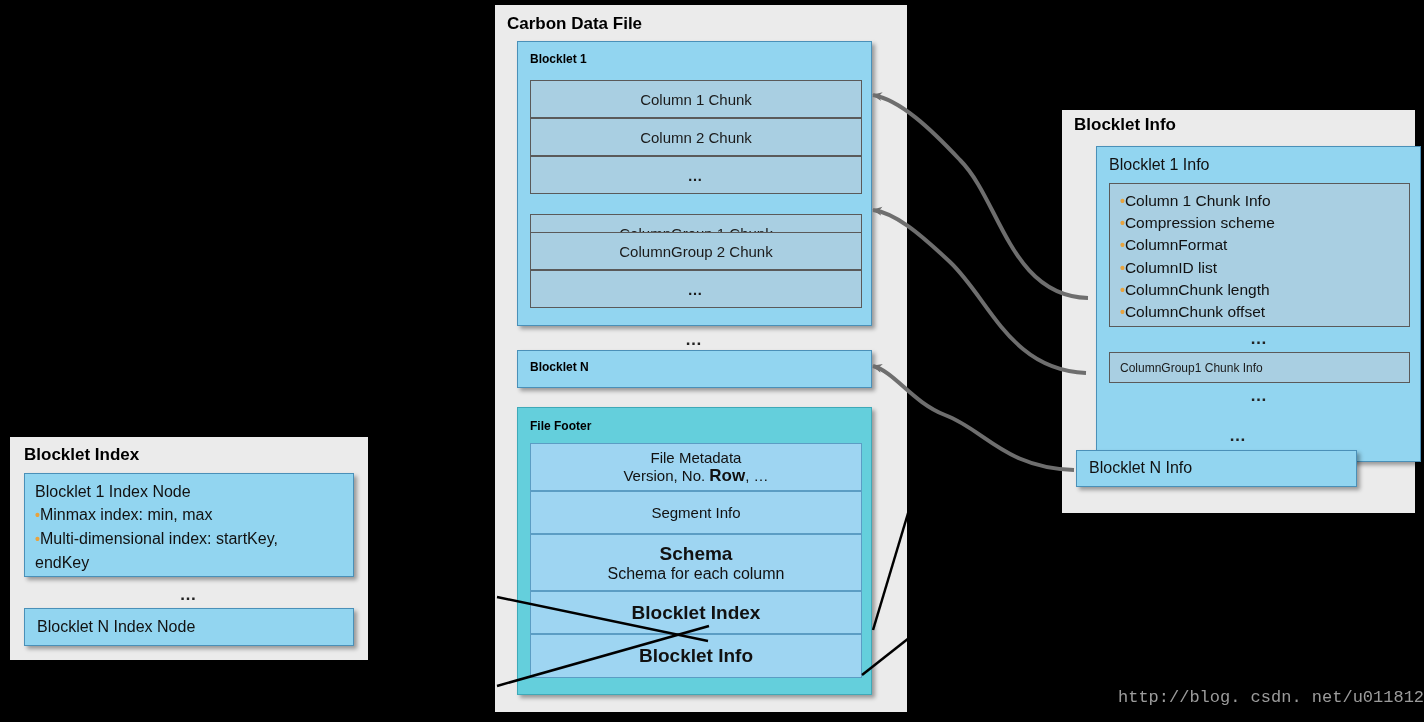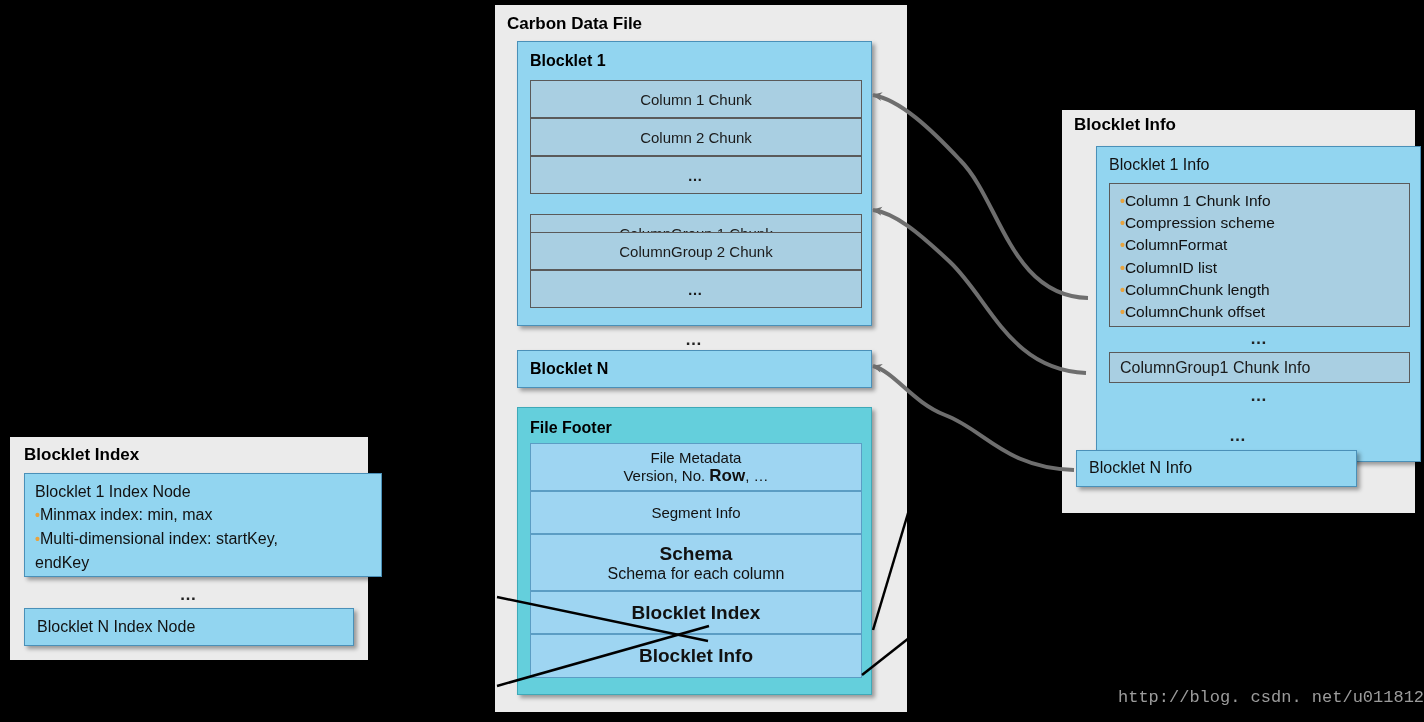--- a/index.html
+++ b/index.html
@@ -49,21 +49,21 @@
     font-size: 15px;
     text-align: center;
   }
   .chunk-left {
     justify-content: flex-start;
     padding-left: 10px;
   }
   .box-title {
     position: absolute;
     font-weight: bold;
-    font-size: 16px;
+    font-size: 12px;
     color: #000;
   }
   .plain-label {
     position: absolute;
     font-size: 16px;
     color: #111;
   }
   .dots {
     position: absolute;
     text-align: center;
@@ -217,36 +217,36 @@
         <div class="li"><span class="bul">•</span><span>Column 1 Chunk Info</span></div>
         <div class="li"><span class="bul">•</span><span>Compression scheme</span></div>
         <div class="li"><span class="bul">•</span><span>ColumnFormat</span></div>
         <div class="li"><span class="bul">•</span><span>ColumnID list</span></div>
         <div class="li"><span class="bul">•</span><span>ColumnChunk length</span></div>
         <div class="li"><span class="bul">•</span><span>ColumnChunk offset</span></div>
       </div>
 
       <div class="dots" style="left:12px; top:182px; width:301px;">…</div>
 
-      <div class="chunk chunk-left" style="left:12px; top:205px; width:301px; height:31px; font-size:16px;">ColumnGroup1 Chunk Info</div>
+      <div class="chunk chunk-left" style="left:12px; top:205px; width:301px; height:31px; font-size:12px;">ColumnGroup1 Chunk Info</div>
 
       <div class="dots" style="left:12px; top:239px; width:301px;">…</div>
     </div>
 
     <div class="dots" style="left:14px; top:316px; width:325px;">…</div>
 
     <div class="blue-box" style="left:14px; top:340px; width:281px; height:37px;">
       <div class="plain-label" style="left:12px; top:8px;">Blocklet N Info</div>
     </div>
   </div>
 
   <div class="panel" style="left:10px; top:437px; width:358px; height:223px;">
     <div class="panel-title" style="position:absolute; left:14px; top:8px;">Blocklet Index</div>
 
-    <div class="idx-node" style="left:14px; top:36px; width:358px; height:104px;">
+    <div class="idx-node" style="left:14px; top:36px; width:330px; height:104px;">
       <div class="ln">Blocklet 1 Index Node</div>
       <div class="ln"><span class="bul">•</span><span>Minmax index: min, max</span></div>
       <div class="ln"><span class="bul">•</span><span>Multi-dimensional index: startKey,</span></div>
       <div class="ln">endKey</div>
     </div>
 
     <div class="dots" style="left:14px; top:148px; width:330px;">…</div>
 
     <div class="blue-box" style="left:14px; top:171px; width:330px; height:38px;">
       <div class="plain-label" style="left:12px; top:9px;">Blocklet N Index Node</div>

